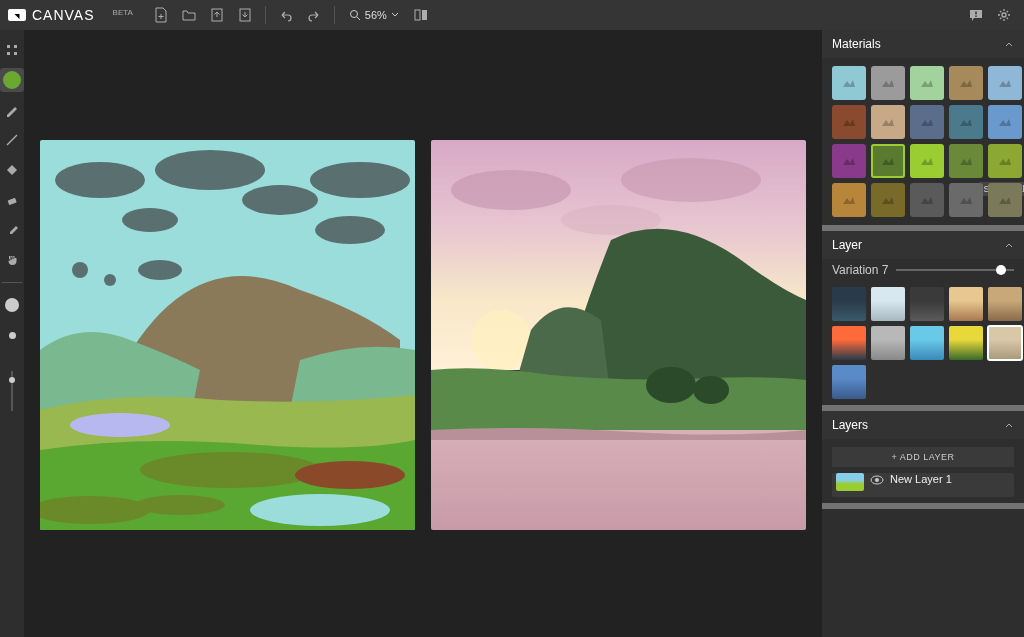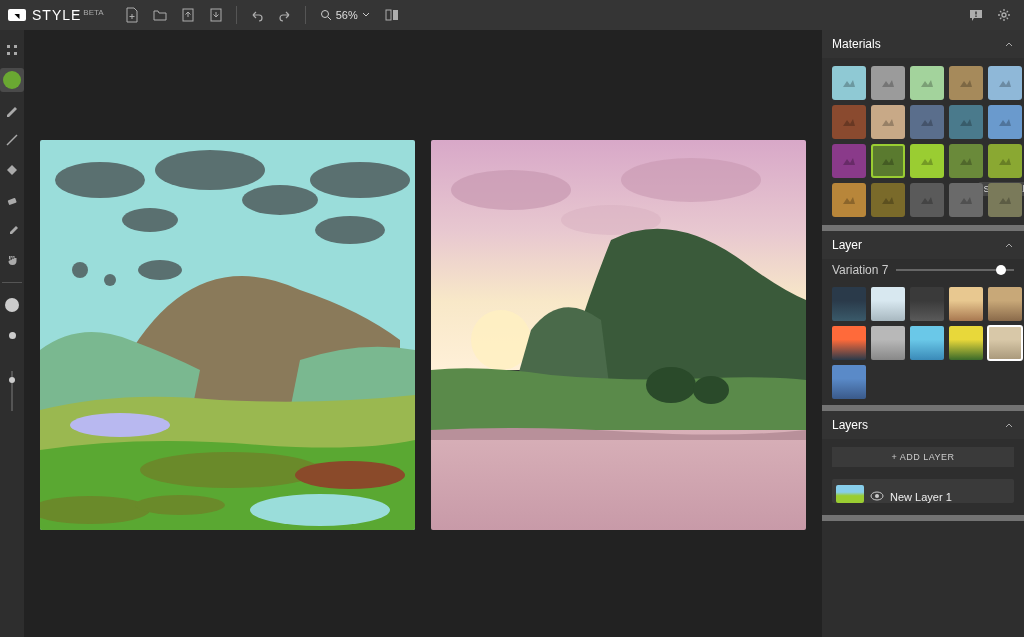--- a/index.html
+++ b/index.html
@@ -1,21 +1,21 @@
 <!DOCTYPE html>
 <html><head>
 <meta charset="utf-8">
 <style>
 * { margin: 0; padding: 0; box-sizing: border-box; font-family: Arial, sans-serif; }
 body { background: #2a2a2a; color: #ccc; width: 1024px; height: 637px; overflow: hidden; display: flex; flex-direction: column; }
 .header { height: 30px; background: #353535; display: flex; align-items: center; padding: 0 8px; gap: 4px; font-size: 11px; }
 .brand { display: flex; align-items: center; gap: 6px; margin-right: 12px; }
 .brand-logo { width: 18px; height: 12px; background: #fff; border-radius: 2px; display: flex; align-items: center; justify-content: center; font-size: 6px; color: #000; font-weight: bold; }
 .brand-title { color: #fff; font-size: 14px; letter-spacing: 1px; }
-.brand-beta { font-size: 8px; color: #aaa; vertical-align: super; margin-left: 2px; }
+.brand-beta { font-size: 8px; color: #aaa; vertical-align: super; margin-left: 18px; }
 .header-btn { width: 24px; height: 24px; display: flex; align-items: center; justify-content: center; cursor: pointer; opacity: 0.8; }
 .header-sep { width: 1px; height: 18px; background: #555; margin: 0 4px; }
 .zoom-box { display: flex; align-items: center; gap: 4px; margin: 0 6px; }
 .zoom-val { font-size: 11px; color: #ddd; }
 .header-spacer { flex: 1; }
 .main { flex: 1; display: flex; }
 .toolbar { width: 32px; background: #2e2e2e; display: flex; flex-direction: column; align-items: center; padding-top: 8px; gap: 6px; }
 .tool-btn { width: 24px; height: 24px; display: flex; align-items: center; justify-content: center; cursor: pointer; border-radius: 3px; }
 .tool-btn.active { background: #4a4a4a; }
 .tool-color { width: 18px; height: 18px; border-radius: 50%; }
@@ -31,34 +31,34 @@
 .mat-icon { width: 16px; height: 12px; opacity: 0.7; }
 .tooltip { position: absolute; bottom: -18px; left: 50%; transform: translateX(-50%); background: #454545; color: #ddd; font-size: 9px; padding: 2px 5px; white-space: nowrap; border-radius: 2px; }
 .panel-btn { margin: 8px 10px 6px; height: 20px; background: #3a3a3a; color: #ccc; font-size: 9px; letter-spacing: 0.5px; display: flex; align-items: center; justify-content: center; cursor: pointer; }
 .variation-row { display: flex; align-items: center; padding: 4px 10px; gap: 8px; }
 .variation-label { font-size: 12px; color: #ccc; }
 .slider { flex: 1; height: 2px; background: #666; position: relative; }
 .slider-thumb { position: absolute; width: 10px; height: 10px; background: #fff; border-radius: 50%; top: -4px; right: 8px; }
 .style-grid { display: grid; grid-template-columns: repeat(5, 34px); gap: 5px; padding: 6px 10px; }
 .style-thumb { width: 34px; height: 34px; border-radius: 2px; background: #555; cursor: pointer; }
 .style-thumb.selected { outline: 2px solid #fff; outline-offset: -1px; }
-.layer-row { margin: 12px 10px; height: 24px; background: #3a3a3a; display: flex; align-items: flex-end; gap: 6px; padding: 0 4px; border-radius: 2px; cursor: pointer; }
+.layer-row { margin: 6px 10px; height: 24px; background: #3a3a3a; display: flex; align-items: flex-start; gap: 6px; padding: 0 4px; border-radius: 2px; cursor: pointer; }
 .layer-thumb { width: 28px; height: 18px; border-radius: 2px; background: linear-gradient(180deg, #87ceeb 40%, #9acd32 60%); }
 .layer-eye { width: 14px; height: 14px; }
 .layer-name { font-size: 11px; color: #eee; }
 svg { display: block; }
 </style>
 </head>
 <body>
 
 <div class="header">
   <div class="brand">
     <div class="brand-logo">◥</div>
     <div>
-      <span class="brand-title">STYLE</span><span class="brand-beta">BETA</span>
+      <span class="brand-title">CANVAS</span><span class="brand-beta">BETA</span>
     </div>
   </div>
   <div class="header-btn">
       <svg width="16" height="16" viewBox="0 0 16 16">
         <path d="M3 1h7l3 3v11H3z" fill="none" stroke="#ccc" stroke-width="1"></path>
         <path d="M8 12v-5M5.5 9.5h5" stroke="#ccc" stroke-width="1"></path>
       </svg>
     </div>
   <div class="header-btn">
       <svg width="16" height="16" viewBox="0 0 16 16">

